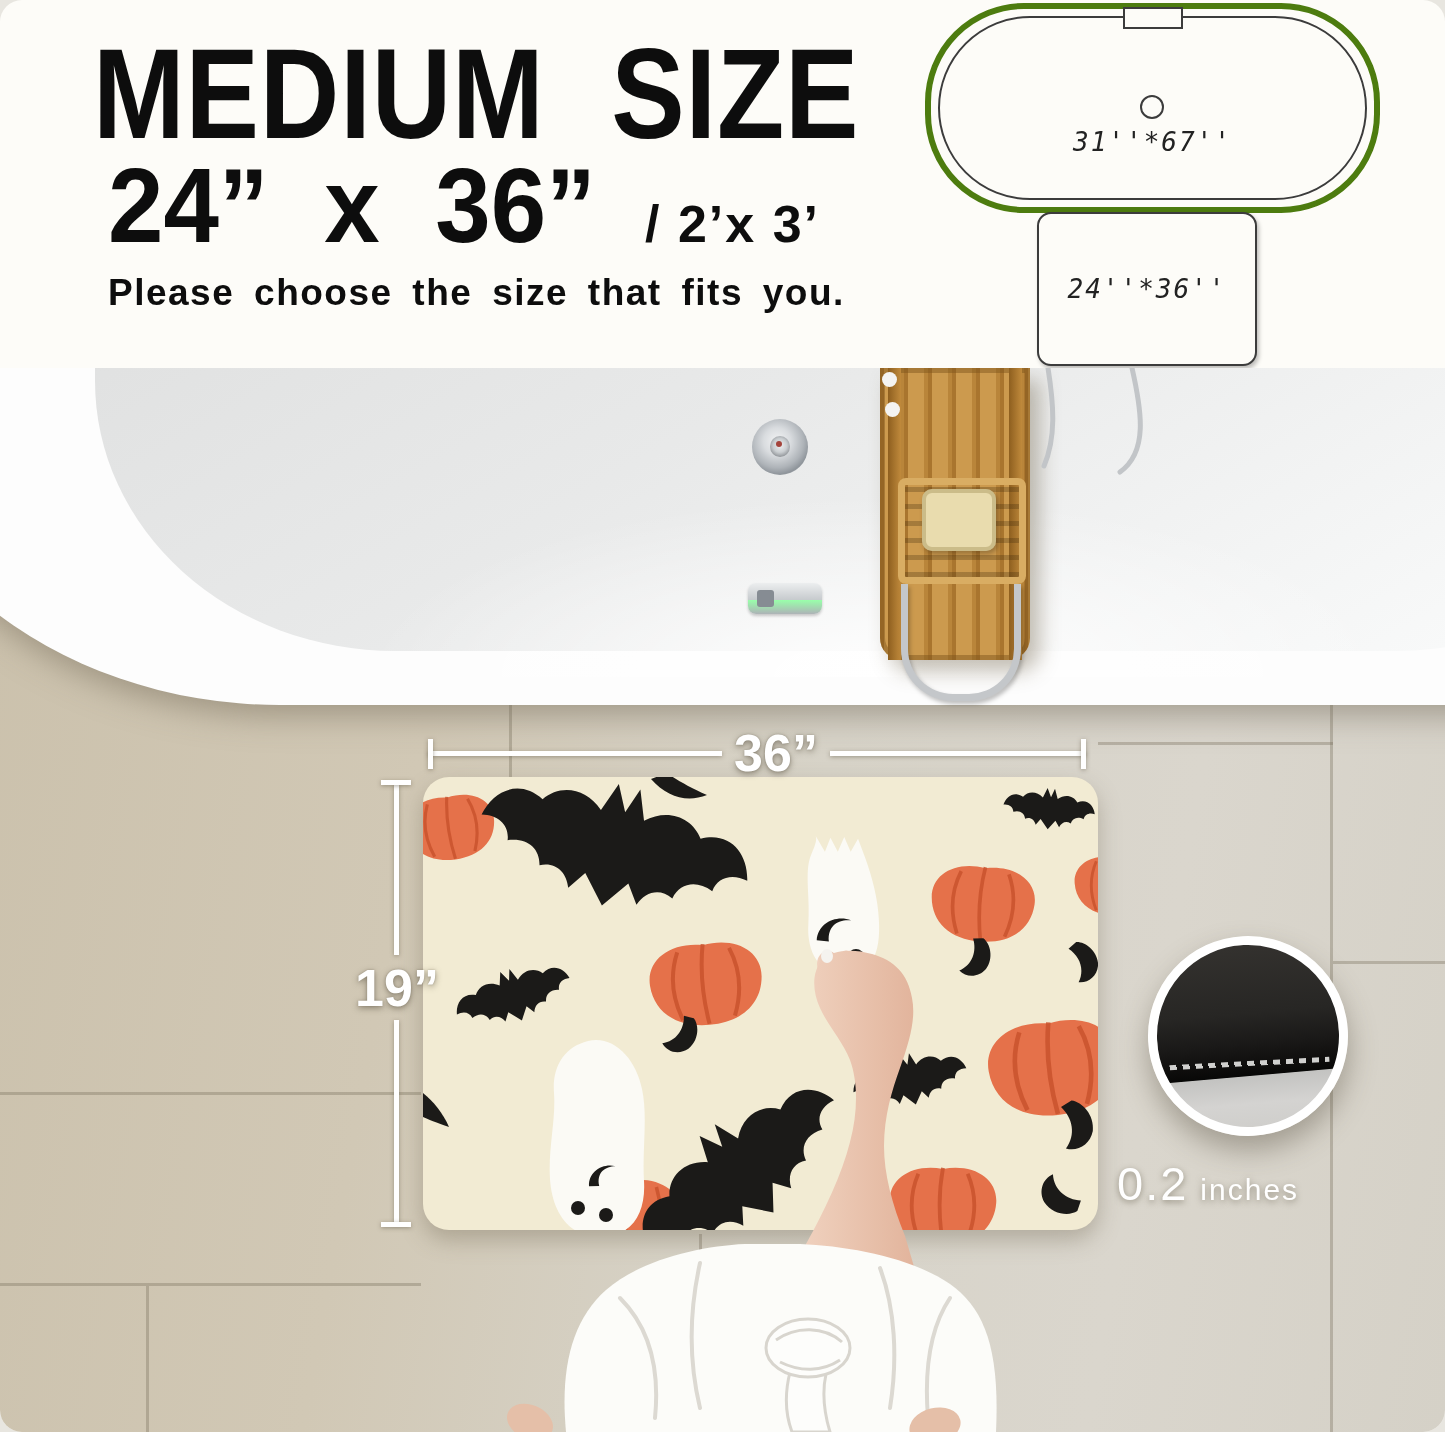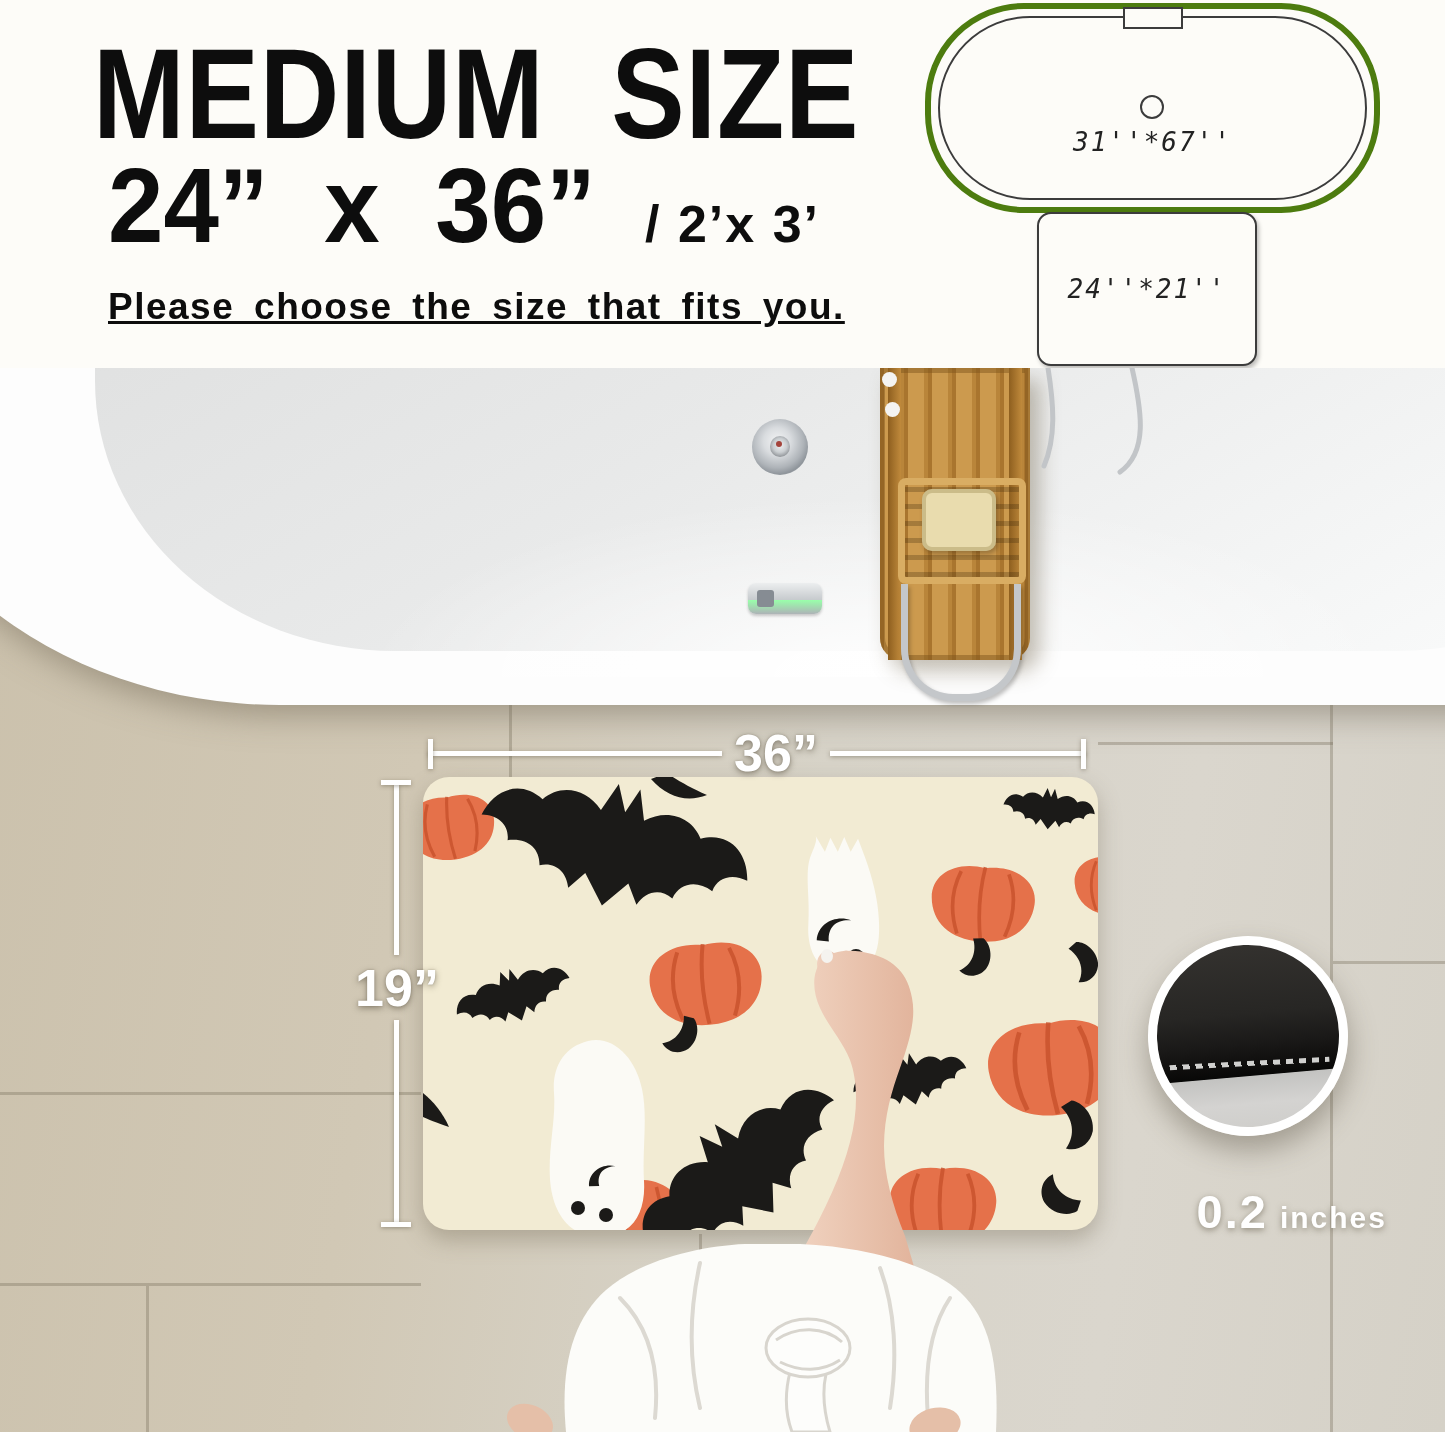--- a/index.html
+++ b/index.html
@@ -1,24 +1,24 @@
 <!DOCTYPE html>
 <html><head>
 <meta charset="utf-8">
 <style>
   html,body{margin:0;padding:0;background:#e8e6e0;}
   .canvas{position:relative;width:1445px;height:1432px;background:#fdfcf8;overflow:hidden;
-          font-family:"Liberation Sans",sans-serif;color:#0d0d0d;}
+          font-family:"Liberation Sans",sans-serif;color:#0d0d0d;border-radius:22px;}
   
   .hd-title{position:absolute;left:93px;top:30px;font-size:128px;font-weight:700;letter-spacing:1px;
             word-spacing:.32em;white-space:nowrap;transform:scaleX(.86);transform-origin:left top;line-height:1;}
   .hd-sizeline{position:absolute;left:108px;top:152px;line-height:1;white-space:nowrap;}
   .hd-size-big{font-size:106px;font-weight:700;word-spacing:.28em;display:inline-block;transform:scaleX(.94);transform-origin:left bottom;}
   .hd-size-small{font-size:52px;font-weight:700;margin-left:18px;letter-spacing:2px;text-align:right;}
-  .hd-note{position:absolute;left:108px;top:286px;font-size:37px;font-weight:700;letter-spacing:1.5px;word-spacing:8px;white-space:nowrap;text-decoration:underline;}
+  .hd-note{position:absolute;left:108px;top:272px;font-size:37px;font-weight:700;letter-spacing:1.5px;word-spacing:8px;white-space:nowrap;}
   
   .tub-outline{position:absolute;left:925px;top:3px;width:443px;height:198px;border:6px solid #4d7c0f;
                border-radius:99px;background:#fdfcf8;}
   .tub-outline-inner{position:absolute;inset:7px;border:2px solid #3c3c3c;border-radius:92px;}
   .tub-notch{position:absolute;left:192px;top:-2px;width:56px;height:18px;border:2px solid #3c3c3c;background:#fdfcf8;}
   .tub-drain{position:absolute;left:209px;top:86px;width:20px;height:20px;border:2px solid #3c3c3c;border-radius:50%;}
   .diagram-label{position:absolute;left:0;width:100%;text-align:center;font-family:"DejaVu Sans Mono",monospace;
                  font-style:italic;font-size:26px;letter-spacing:2px;color:#222;}
   .tub-outline .diagram-label{top:118px;}
   .mat-outline{position:absolute;left:1037px;top:212px;width:216px;height:150px;border:2px solid #3c3c3c;
@@ -67,21 +67,21 @@
   .dim{position:absolute;background:#fff;box-shadow:0 1px 4px rgba(95,88,70,.5);}
   .dim-label{position:absolute;color:#fff;font-weight:700;font-size:52px;
              text-shadow:0 2px 6px rgba(95,88,70,.65),0 0 2px rgba(95,88,70,.4);transform:translate(-50%,-50%);}
   
   .inset{position:absolute;left:1148px;top:568px;width:200px;height:200px;border-radius:50%;border:9px solid #fff;
          box-sizing:border-box;overflow:hidden;transform:rotate(-3deg);
          background:linear-gradient(178deg,#34322f 0%,#272624 38%,#1a1918 54%,#0f0e0d 65%,#080807 71%,#c3c3c1 71.5%,#d4d3d1 86%,#cfcecb 100%);
          box-shadow:0 14px 28px rgba(80,72,58,.4);}
   .inset-stitch{position:absolute;left:6%;right:6%;top:64%;height:5px;
          background:repeating-linear-gradient(90deg,#d0d0ce 0 7px,rgba(0,0,0,0) 7px 13px);}
-  .thick-label{position:absolute;left:1117px;top:816px;width:270px;text-align:right;color:#fff;font-weight:700;
+  .thick-label{position:absolute;left:1117px;top:788px;width:270px;text-align:left;color:#fff;font-weight:400;
          text-shadow:0 2px 6px rgba(95,88,70,.6);}
   .thick-value{font-size:47px;letter-spacing:2px;}
   .thick-unit{font-size:30px;margin-left:12px;letter-spacing:2px;}
   .overlay-svg{position:absolute;left:0;top:0;width:1445px;height:1064px;pointer-events:none;}
 </style>
 </head>
 <body>
 
 <div class="canvas">
 
@@ -91,21 +91,21 @@
   </div>
   <div class="hd-note">Please choose the size that fits you.</div>
 
   <div class="tub-outline">
     <div class="tub-outline-inner"></div>
     <div class="tub-notch"></div>
     <div class="tub-drain"></div>
     <div class="diagram-label">31''*67''</div>
   </div>
   <div class="mat-outline">
-    <div class="diagram-label">24''*21''</div>
+    <div class="diagram-label">24''*36''</div>
   </div>
 
   <div class="photo">
 
     <div class="grout" style="left:509px;top:332px;width:3px;height:78px;"></div>
     <div class="grout" style="left:1330px;top:292px;width:3px;height:772px;"></div>
     <div class="grout" style="left:1098px;top:374px;width:235px;height:3px;"></div>
     <div class="grout" style="left:1333px;top:593px;width:112px;height:3px;"></div>
     <div class="grout" style="left:0;top:724px;width:421px;height:3px;"></div>
     <div class="grout" style="left:0;top:915px;width:421px;height:3px;"></div>

